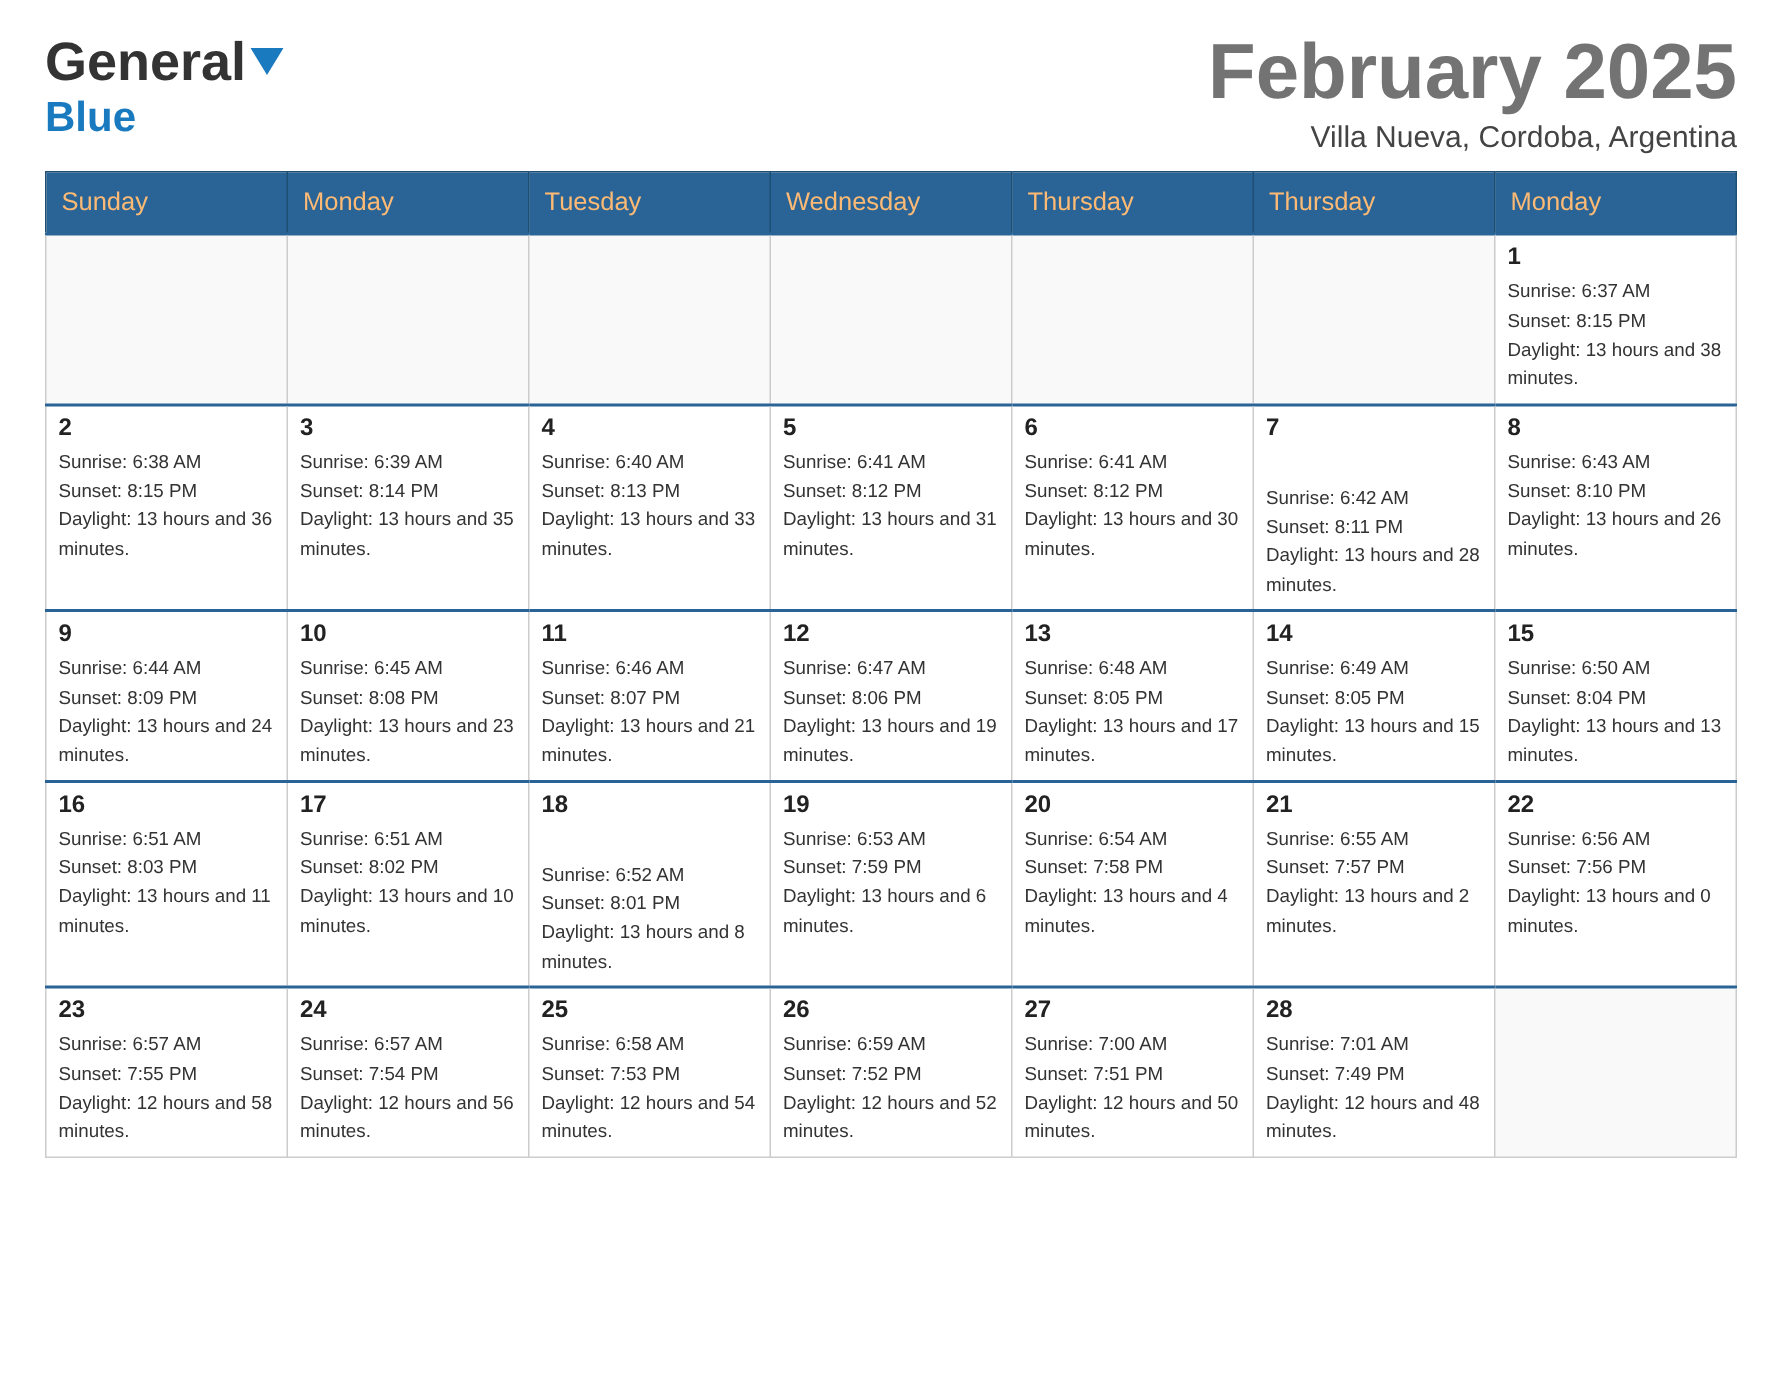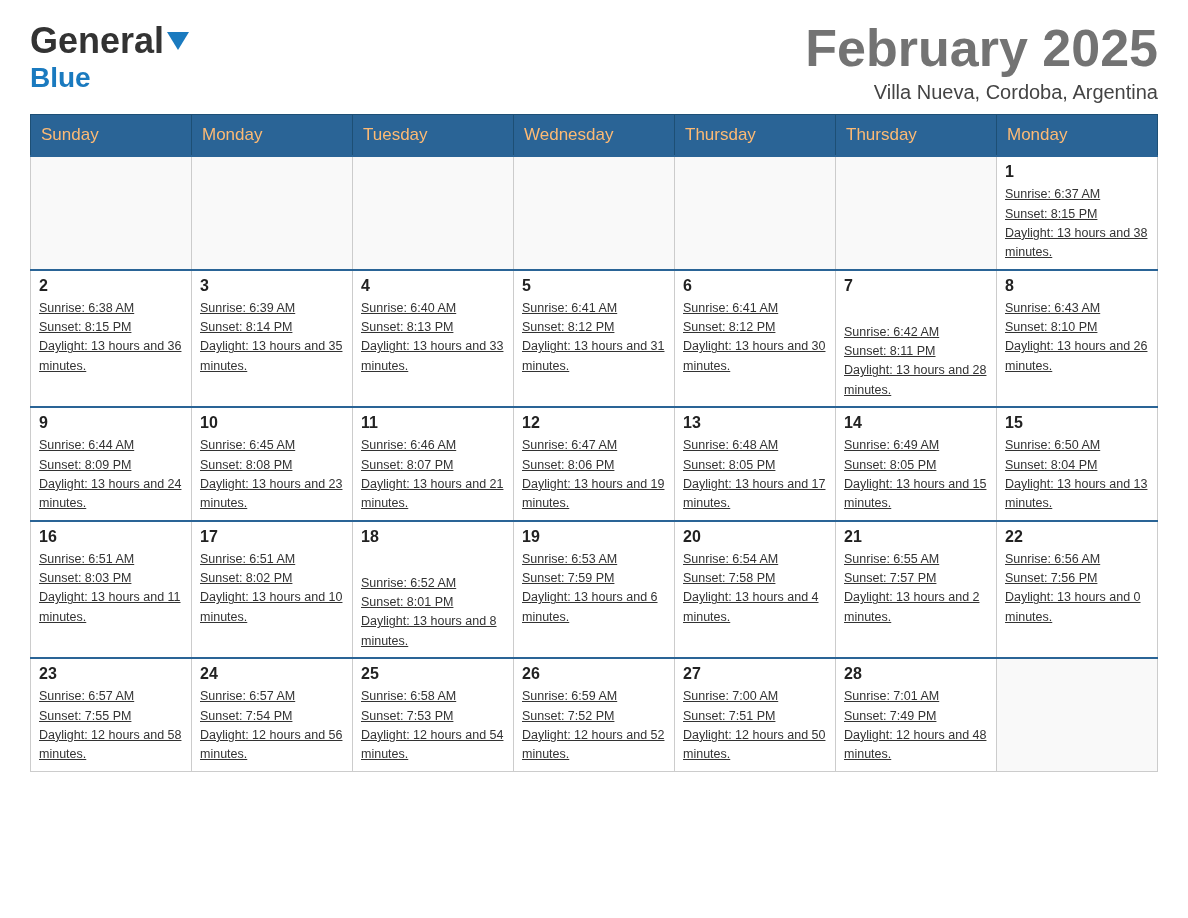--- a/index.html
+++ b/index.html
@@ -64,21 +64,20 @@
       font-size: 16px;
       font-weight: bold;
       color: #222;
       display: block;
       margin-bottom: 4px;
     }
     .day-info {
       font-size: 12.5px;
       line-height: 1.55;
       color: #333;
-      text-decoration: underline;
     }
     .row-top td {
       border-top: 2px solid #2a6496;
     }
     .empty-cell {
       background: #f9f9f9;
     }
   </style>
 </head>
 <body>

